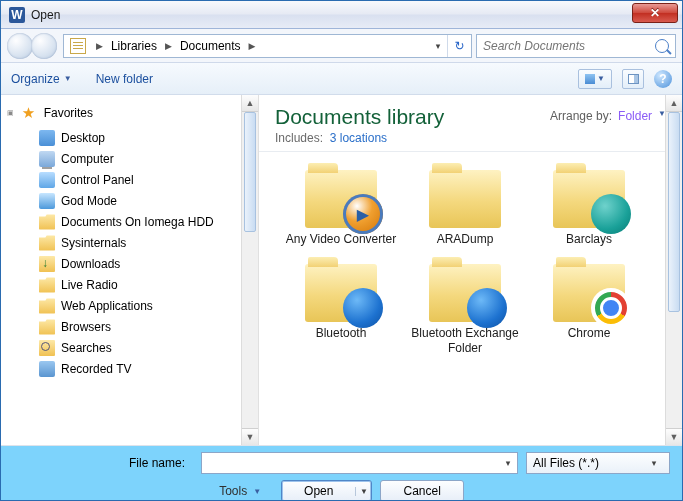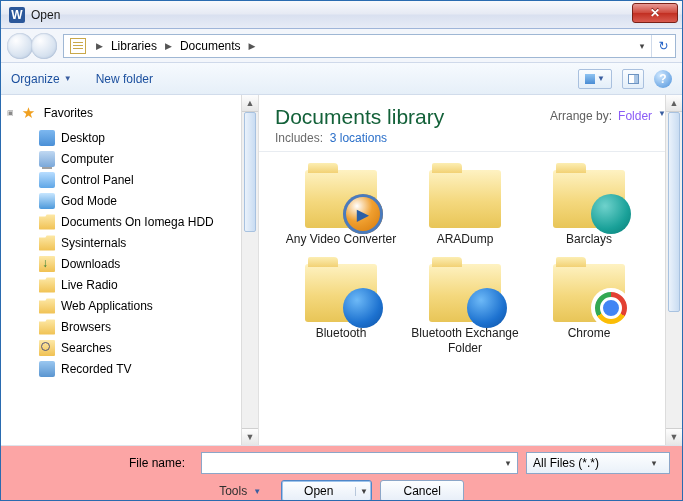--- a/index.html
+++ b/index.html
@@ -67,21 +67,21 @@
   .ficon{ width:72px; height:58px; background:linear-gradient(#fef2c2,#f4d87d 55%,#e8c557); border-radius:3px; position:relative;}
   .ficon:before{content:"";position:absolute;left:3px;top:-7px;width:30px;height:10px;background:linear-gradient(#fceeb3,#f2d174);border-radius:2px 4px 0 0;}
   .ovl{position:absolute;right:-6px;bottom:-6px;width:40px;height:40px;border-radius:50%;display:flex;align-items:center;justify-content:center;font-size:22px;color:#fff;}
   .ovl.avc{background:radial-gradient(circle at 35% 30%,#fff,#f0a030 40%,#d07000);box-shadow:0 0 0 3px #4a7bbd inset;}
   .ovl.avc:before{content:"▶";color:#2b5fa6;font-size:16px;}
   .ovl.barc{background:radial-gradient(circle at 35% 30%,#6fd2cc,#1aa199 60%,#067a74);}
   .ovl.bt{background:radial-gradient(circle at 35% 30%,#6db9f7,#1d72d0 60%,#0d4fa0);}
   .ovl.chrome{background:conic-gradient(#e34133 0 120deg,#fbbd06 120deg 240deg,#33a852 240deg 360deg);border:4px solid #fff;}
   .ovl.chrome:after{content:"";position:absolute;width:16px;height:16px;background:#4285f4;border:3px solid #fff;border-radius:50%;}
   .item-label{font-size:12px;color:#202020;line-height:1.2;}
-  .footer { height:57px; border-top:1px solid #dee3eb; background:#fca5a5; padding:6px 12px; display:flex; flex-direction:column; gap:6px;}
+  .footer { height:57px; border-top:1px solid #dee3eb; background:#7dd3fc; padding:6px 12px; display:flex; flex-direction:column; gap:6px;}
   .row1{display:flex;align-items:center;gap:8px;}
   .fn-label{width:180px;text-align:right;padding-right:8px;}
   .fn-input{flex:1;height:22px;border:1px solid #8ca6c8;background:#fff;display:flex;align-items:center;}
   .fn-dd{width:18px;text-align:center;color:#444;font-size:9px;}
   .filter{width:144px;height:22px;border:1px solid #8ca6c8;background:linear-gradient(#fdfeff,#eaf1f9);display:flex;align-items:center;padding:0 6px;}
   .row2{display:flex;align-items:center;justify-content:center;gap:8px;}
   .tools{color:#303030;display:flex;gap:6px;align-items:center;margin-right:12px;}
   .btn{height:22px;border:1px solid #8ca6c8;background:linear-gradient(#fdfeff,#e7eef8);border-radius:3px;padding:0 22px;display:flex;align-items:center;}
   .btn.split{padding:0;}
   .btn.split .main{padding:0 22px;}
@@ -115,20 +115,24 @@
     <span class="crumb">Libraries</span>
     <span class="crumb-arrow">▶</span>
     <span class="crumb">Documents</span>
     <span class="crumb-arrow">▶</span>
     <span style="flex:1"></span>
     <span class="addr-dd">▾</span>
     <div class="refresh">
       <span>↻</span>
     </div>
   </div>
+  <div class="search">
+    <input class="search-input" placeholder="Search Documents" style="">
+    <span class="srch-ic"></span>
+  </div>
 </div>
 
 <div class="toolbar">
   <div class="tool-link">
     <span>Organize</span>
     <span class="tool-dd">▼</span>
   </div>
   <div class="tool-link">
     <span>New folder</span>
   </div>

